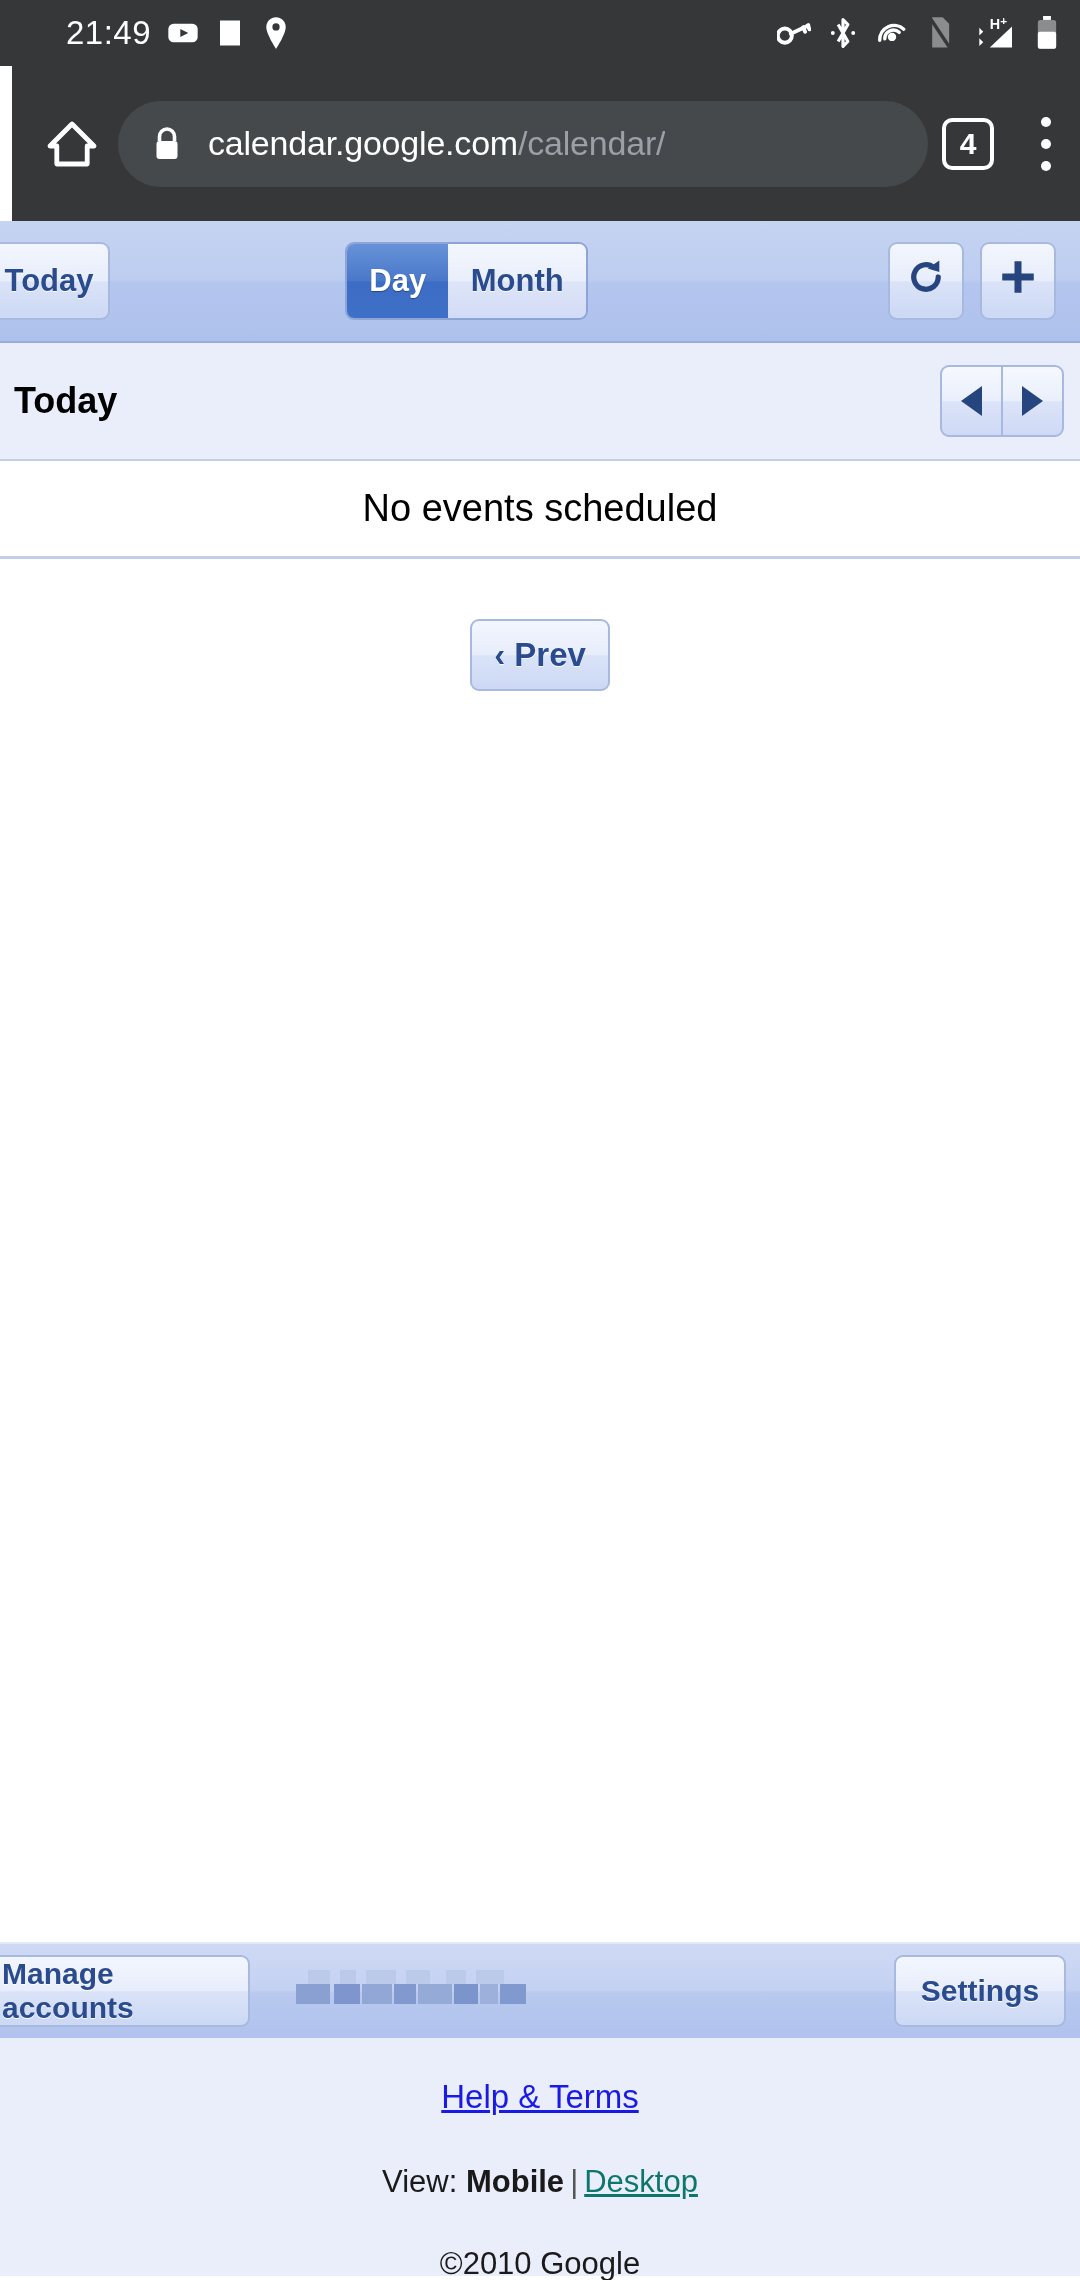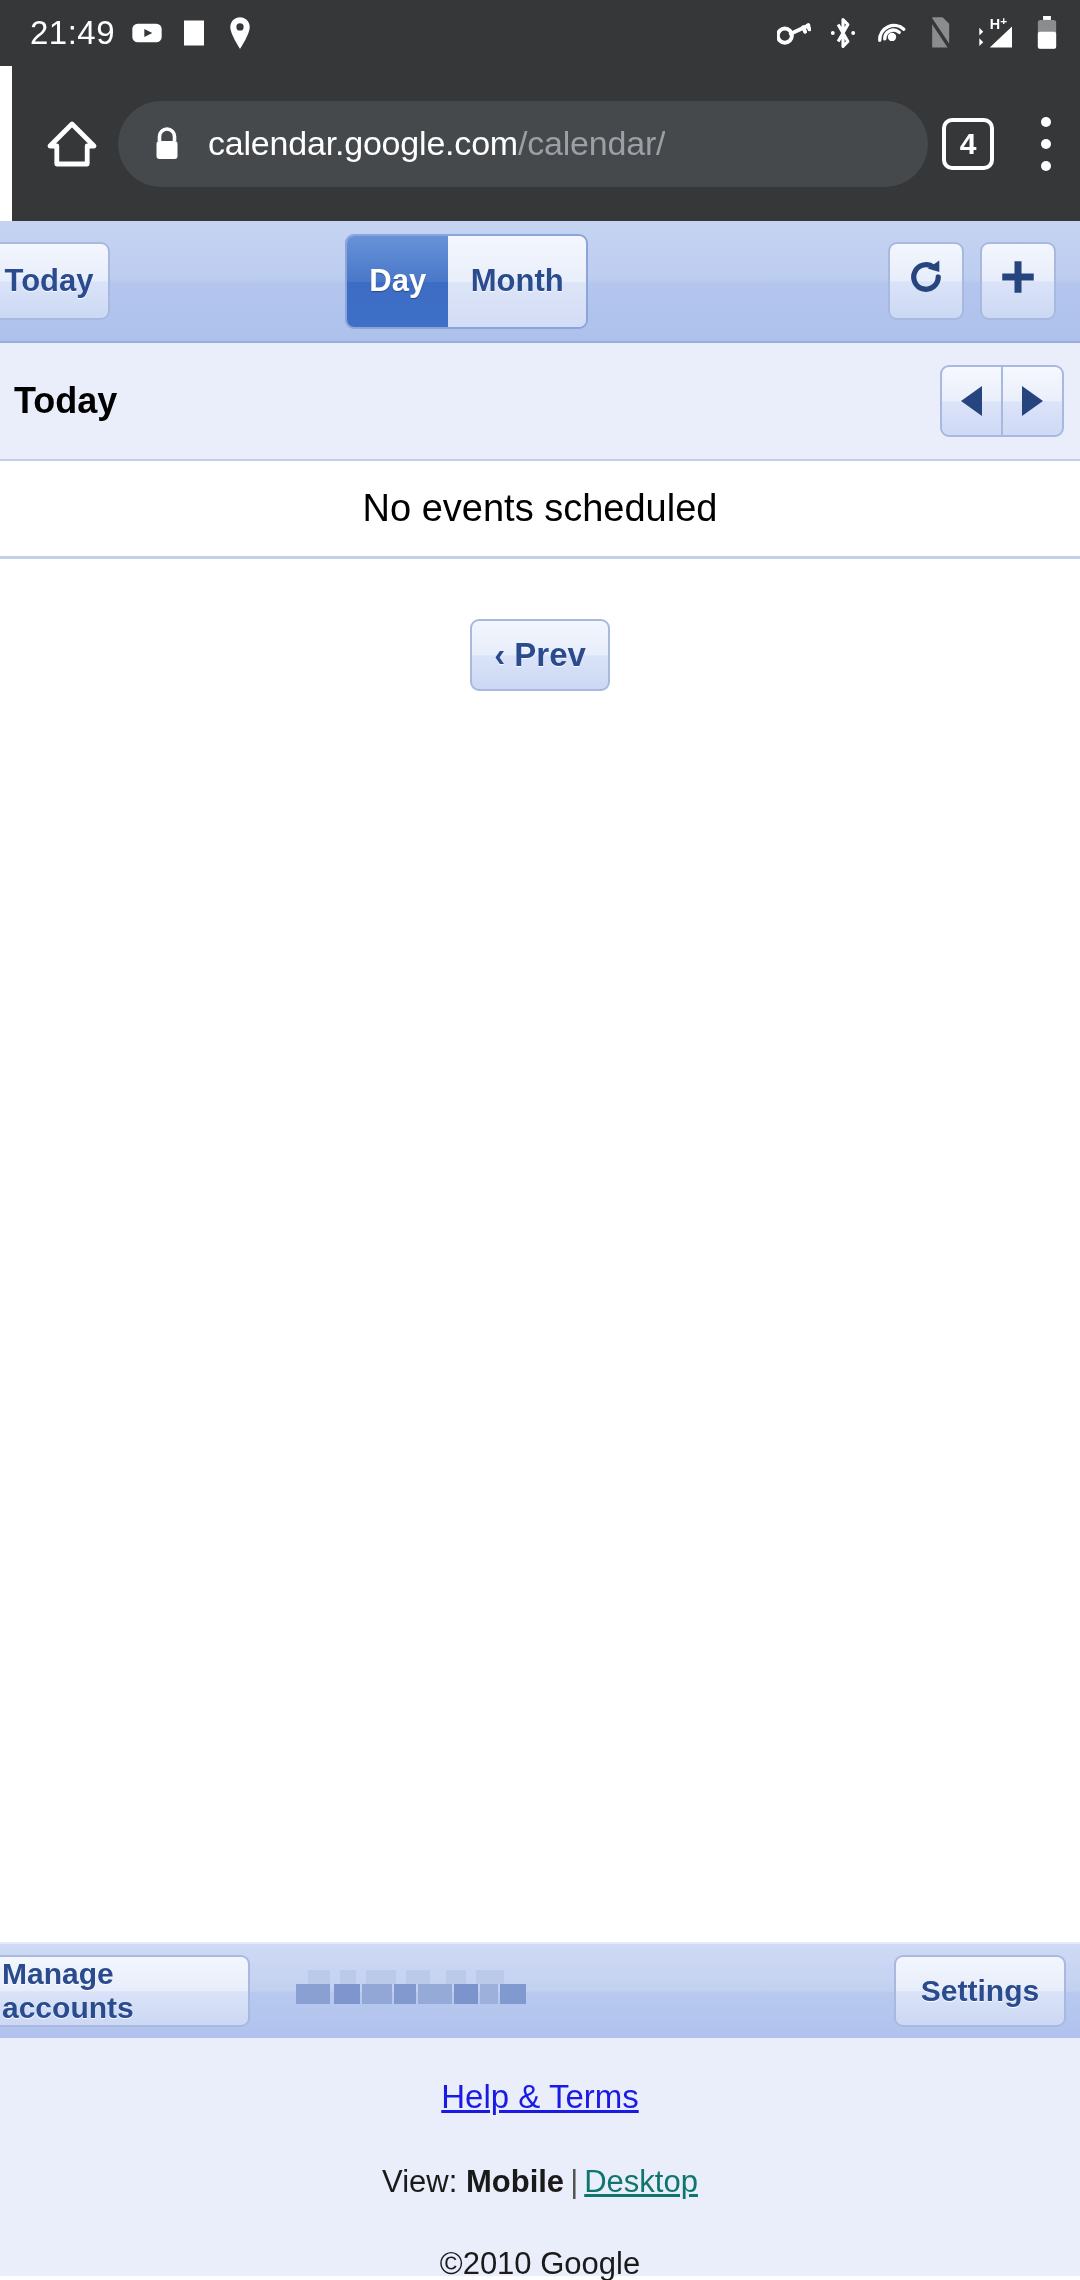--- a/index.html
+++ b/index.html
@@ -23,21 +23,21 @@
   .statusbar {
     position: absolute;
     top: 0; left: 0;
     width: 1080px;
     height: 66px;
     background: #353739;
     display: flex;
     align-items: center;
     padding: 0 22px 0 30px;
   }
-  .sb-left { display: flex; align-items: center; gap: 16px; }
+  .sb-left { display: flex; align-items: center; gap: 16px; margin-left: 36px; }
   .sb-time {
     color: #ffffff;
     font-size: 33px;
     letter-spacing: 0.5px;
     font-family: "Liberation Sans", sans-serif;
   }
   .sb-right {
     margin-left: auto;
     display: flex;
     align-items: center;
@@ -133,21 +133,21 @@
     position: absolute;
     left: -36px;
     width: 146px;
     height: 78px;
     padding-left: 24px;
   }
   .seg {
     position: absolute;
     left: 345px;
     width: 243px;
-    height: 95px;
+    height: 78px;
     display: flex;
     border: 2px solid #8ca4d8;
     border-radius: 9px;
     overflow: hidden;
   }
   .seg-item {
     flex: 1 1 auto;
     display: flex;
     align-items: center;
     justify-content: center;

